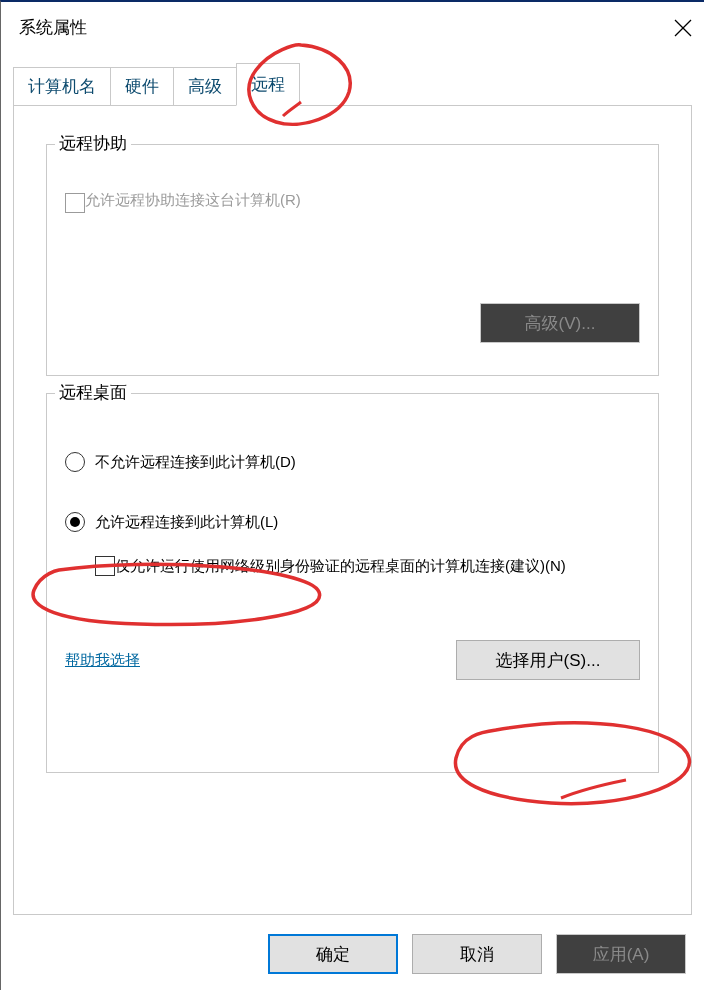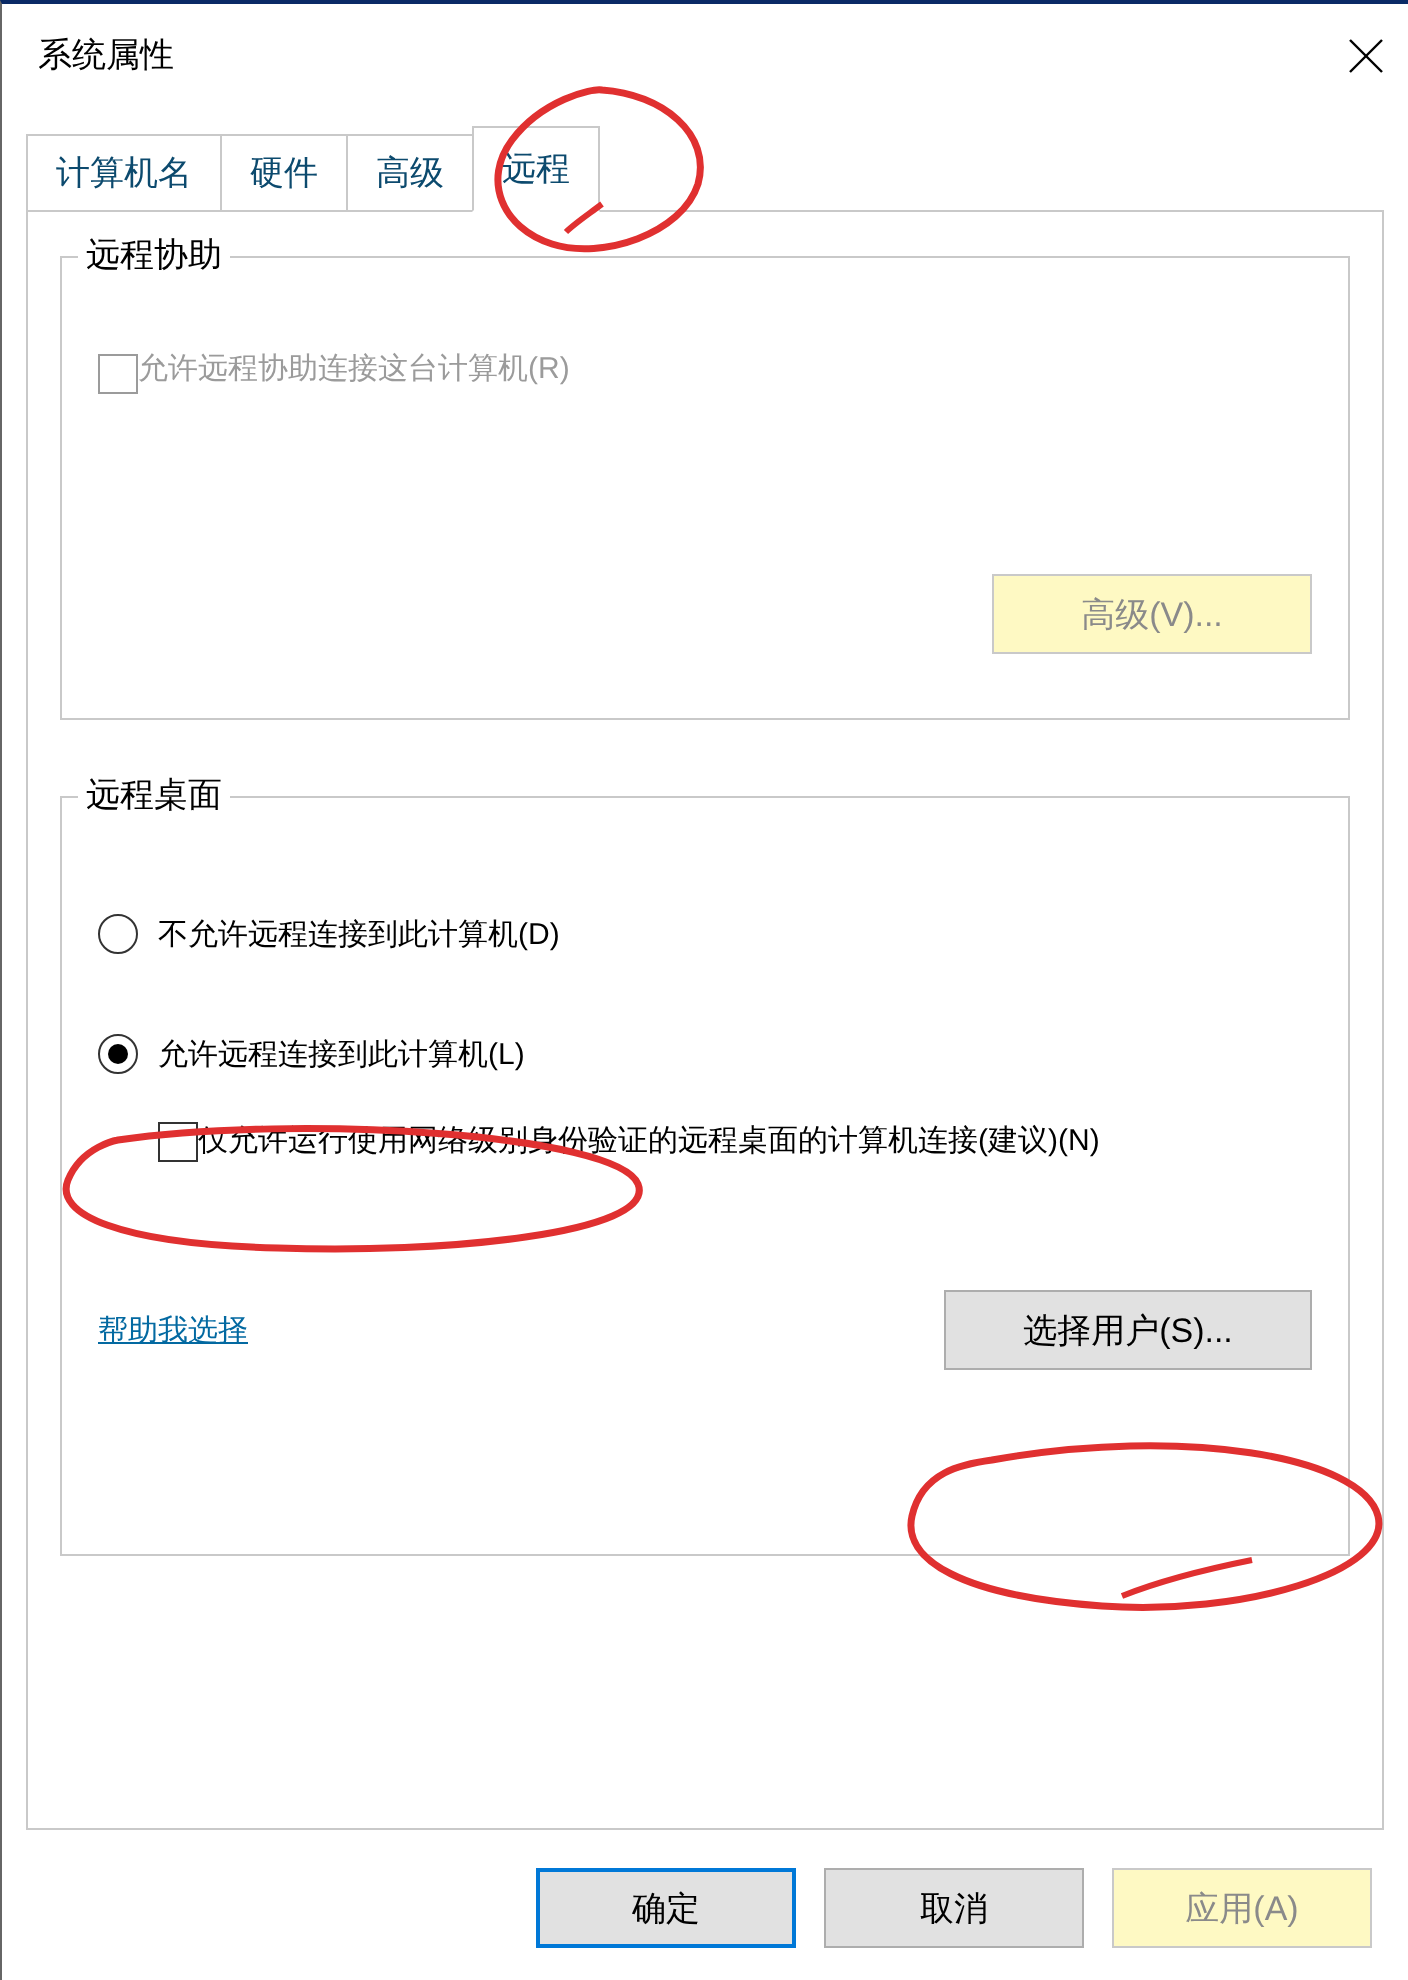--- a/index.html
+++ b/index.html
@@ -55,21 +55,21 @@
     border-bottom: 1px solid #fff;
     z-index: 2;
     padding-top: 9px;
     padding-bottom: 9px;
   }
 
   .tab-panel {
     border: 1px solid #c9c9c9;
     margin: 0 12px 0 12px;
     margin-top: -1px;
-    padding: 0;
+    padding: 16px;
     position: relative;
     z-index: 1;
   }
 
   .fieldset {
     border: 1px solid #c9c9c9;
     margin: 22px 16px 10px 16px;
     padding: 18px 18px 18px 18px;
     position: relative;
   }
@@ -103,21 +103,21 @@
     height: 40px;
     display: inline-flex;
     align-items: center;
     justify-content: center;
     cursor: pointer;
     padding: 0 20px;
   }
   .btn.disabled {
     color: #8a8a8a;
     border-color: #c9c9c9;
-    background: #fef9c3;
+    background: #404040;
     cursor: default;
   }
   .btn.default {
     border: 2px solid #0078d7;
     background: #e1e1e1;
     color: #000;
   }
   .btn-row-right { display: flex; justify-content: flex-end; }
 
   .radio-row {
@@ -208,21 +208,21 @@
       <div class="checkbox-row disabled" style="margin-top:28px;">
         <span class="chk"></span>
         <span>允许远程协助连接这台计算机(R)</span>
       </div>
 
       <div class="btn-row-right" style="margin-top:90px;">
         <div class="btn disabled" style="width:160px;">高级(V)...</div>
       </div>
     </div>
 
-    <div class="fieldset" style="margin-top:38px; height:380px;">
+    <div class="fieldset" style="margin-top:17px; height:380px;">
       <span class="legend">远程桌面</span>
 
 
       <div class="radio-row" style="margin-top:40px;">
         <span class="radio"></span>
         <span>不允许远程连接到此计算机(D)</span>
       </div>
 
       <div class="radio-row" style="margin-top:40px;">
         <span class="radio">

